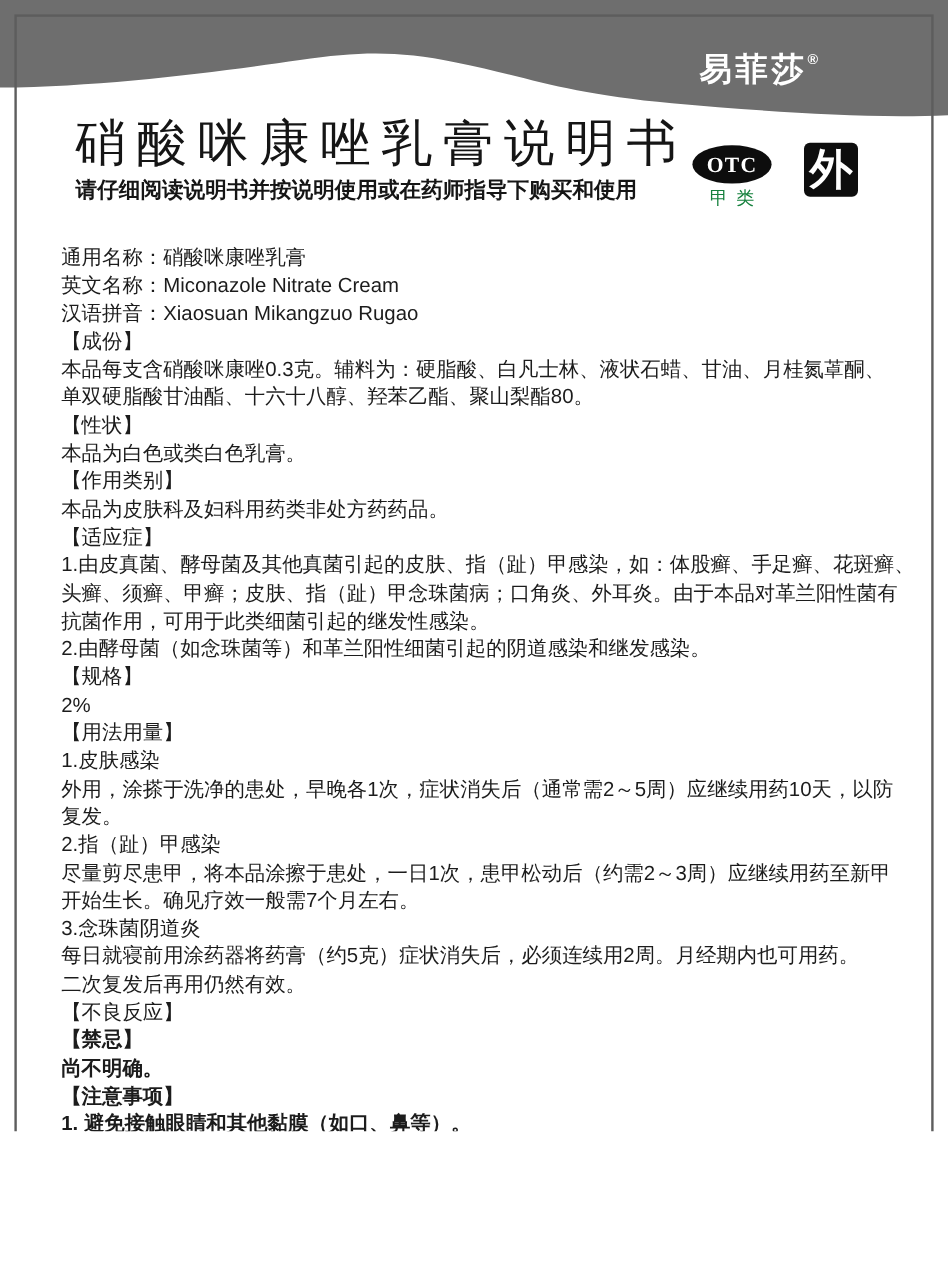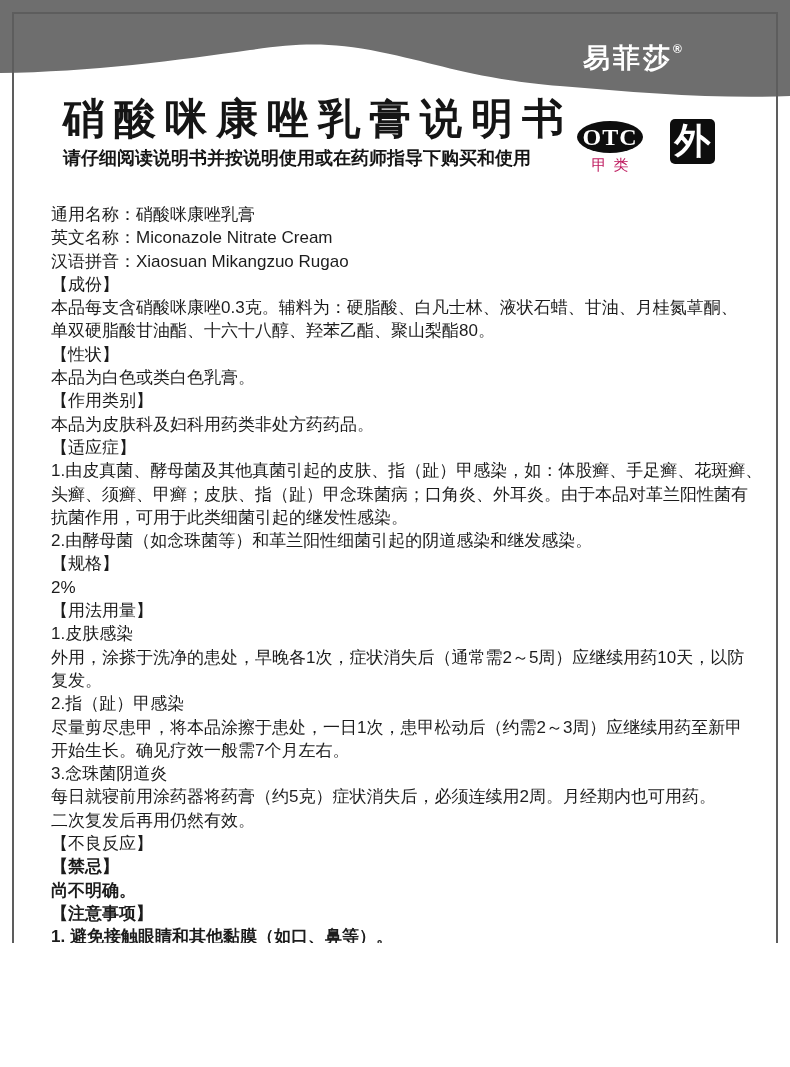--- a/index.html
+++ b/index.html
@@ -49,21 +49,21 @@
   
   .title-block {
     position: absolute;
     left: 63px; top: 96px;
     z-index: 3;
   }
   .title-block h1 {
     margin: 0;
     font-size: 42px;
     line-height: 46px;
-    font-weight: 700;
+    font-weight: 400;
     letter-spacing: 9px;
     color: #151515;
     white-space: nowrap;
   }
   .subtitle {
     margin-top: 4px;
     font-size: 18px;
     font-weight: 700;
     color: #151515;
     white-space: nowrap;
@@ -78,29 +78,29 @@
   }
   .otc-oval {
     width: 66px; height: 32px;
     background: var(--badge_black, #0d0d0d);
     border-radius: 50%;
     display: flex;
     align-items: center;
     justify-content: center;
     color: #ffffff;
     font-family: "Liberation Serif", serif;
-    font-size: 24px;
+    font-size: 18px;
     font-weight: 700;
     letter-spacing: 1px;
   }
   .otc-class {
     margin-top: 3px;
     font-size: 15px;
     font-weight: 400;
-    color: #be185d;
+    color: #15803d;
     letter-spacing: 7px;
     text-indent: 7px;
     white-space: nowrap;
   }
   
   .ext-badge {
     position: absolute;
     left: 670px; top: 119px;
     width: 45px; height: 45px;
     background: var(--badge_black, #0d0d0d);

